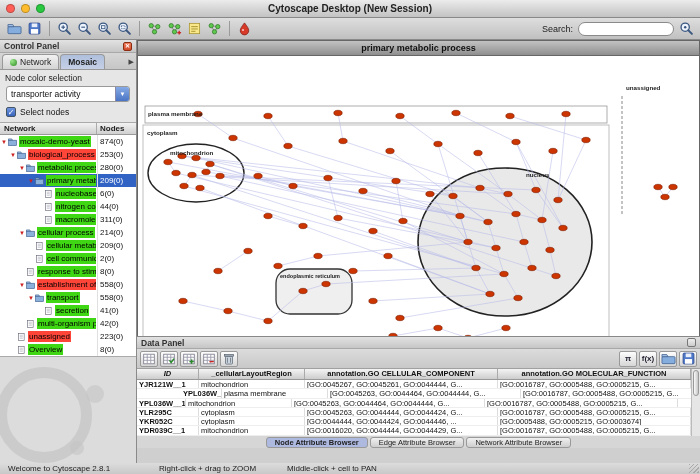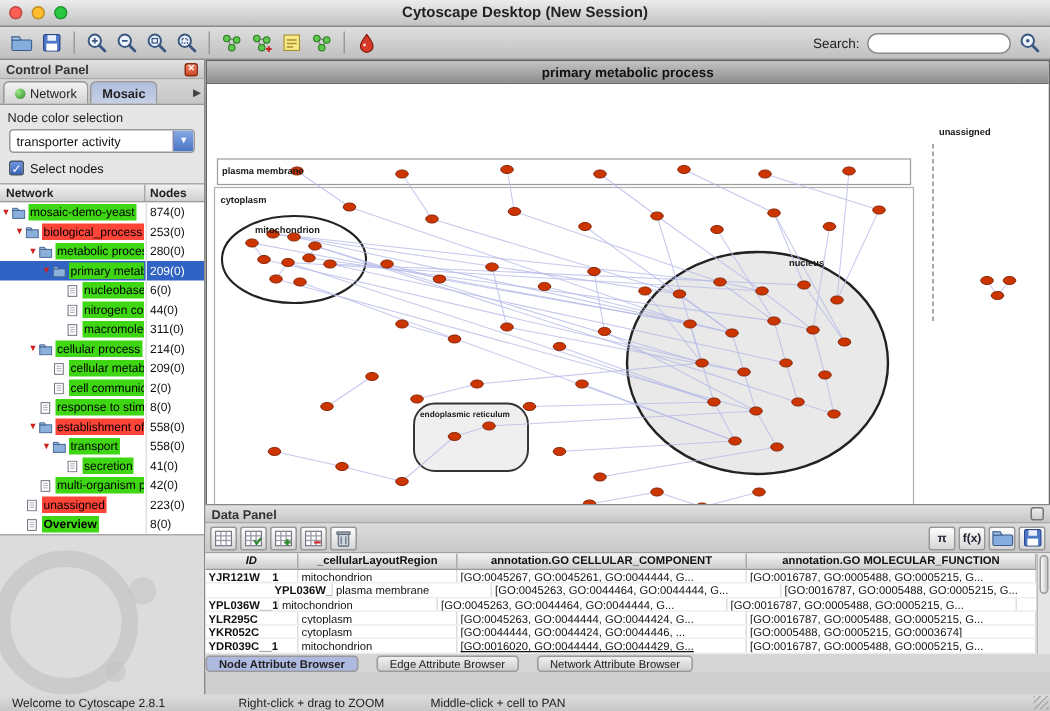--- a/index.html
+++ b/index.html
@@ -71,21 +71,21 @@
   .icon-btn{width:18px;height:16px;border:1px solid #999;border-radius:2px;background:linear-gradient(#fdfdfd,#d6d6d6);display:inline-flex;align-items:center;justify-content:center;font-size:8px;font-weight:bold;color:#223}
   .dp-spacer{flex:1}
   .dp-table{position:relative;height:67px;background:#fff;overflow:hidden}
   .dp-thead{display:flex;height:11px;background:linear-gradient(#f4f4f4,#cdcdcd);border-bottom:1px solid #999;font-size:7.5px;font-weight:bold;padding-right:9px}
   .dp-th{border-right:1px solid #aaa;overflow:hidden;text-align:center;line-height:10px;white-space:nowrap;flex:none}
   .dp-row{display:flex;height:9.3px;font-size:7.5px;line-height:9.3px;white-space:nowrap;border-bottom:1px solid #eee;padding-right:9px}
   .dp-td{border-right:1px solid #ddd;overflow:hidden;padding-left:2px;flex:none}
   .dp-td.idcol{font-weight:bold}
   .dp-scroll{position:absolute;right:0;top:0;bottom:0;width:9px;background:#e6e6e6;border-left:1px solid #bbb}
   .dp-thumb{margin:1px;height:26px;background:linear-gradient(90deg,#fafafa,#c6c6c6);border:1px solid #999;border-radius:4px}
-  .dp-tabs{height:12px;display:flex;gap:12px;align-items:center;background:#d6d6d6}
+  .dp-tabs{height:12px;display:flex;justify-content:center;gap:2px;align-items:center;background:#d6d6d6}
   .dp-tab{font-size:7.5px;padding:0 8px;height:11px;line-height:10px;border:1px solid #999;border-radius:3px;background:linear-gradient(#f0f0f0,#cecece);color:#222}
   .dp-tab.active{background:var(--acttab);font-weight:bold}
 
   
   .statusbar{position:absolute;left:0;top:463px;width:700px;height:11px;background:linear-gradient(#dcdcdc,#c8c8c8);font-size:8px;color:#222}
   .statusbar span{position:absolute;top:1px;white-space:nowrap}
   .st-welcome{left:8px}.st-zoom{left:159px}.st-pan{left:287px}
   .grip{position:absolute;right:1px;top:1px;width:10px;height:9px;background:repeating-linear-gradient(135deg,#aaa 0 1px,transparent 1px 3px)}
 </style>
 </head>
@@ -446,21 +446,21 @@
         <span class="indent" style="width: 9px;"></span>
         <span class="tri"></span>
         <span class="node-ico">
           <svg viewBox="0 0 10 9" width="9" height="8">
             <rect x="1.5" y="0.5" width="6.5" height="8" fill="#fff" stroke="#667" stroke-width="0.7"></rect>
             <line x1="3" y1="2.5" x2="6.5" y2="2.5" stroke="#99a" stroke-width="0.6"></line>
             <line x1="3" y1="4.2" x2="6.5" y2="4.2" stroke="#99a" stroke-width="0.6"></line>
             <line x1="3" y1="5.9" x2="6.5" y2="5.9" stroke="#99a" stroke-width="0.6"></line>
           </svg>
         </span>
-        <span class="chip" style="background: rgb(63, 215, 20); font-weight: bold;">Overview</span>
+        <span class="chip" style="background: rgb(63, 215, 20);">Overview</span>
         <span class="count">8(0)</span>
       </div>
     </div>
   <div class="cp-logo-area">
     <div class="logo-ring"></div>
     <div class="logo-dot" style="left:86px;top:28px"></div>
     <div class="logo-dot" style="left:70px;top:84px;width:14px;height:14px"></div>
   </div>
 </div>
 
@@ -749,21 +749,21 @@
         </div>
         <div class="dp-row">
           <span class="dp-td idcol" style="width: 62px;">YKR052C</span>
           <span class="dp-td" style="width: 106px;">cytoplasm</span>
           <span class="dp-td" style="width: 193px;">[GO:0044444, GO:0044424, GO:0044446, ...</span>
           <span class="dp-td" style="width: 193px;">[GO:0005488, GO:0005215, GO:0003674]</span>
         </div>
         <div class="dp-row">
           <span class="dp-td idcol" style="width: 62px;">YDR039C__1</span>
           <span class="dp-td" style="width: 106px;">mitochondrion</span>
-          <span class="dp-td" style="width: 193px; text-decoration: underline;">[GO:0016020, GO:0044444, GO:0044429, G...</span>
+          <span class="dp-td" style="width: 193px;">[GO:0016020, GO:0044444, GO:0044429, G...</span>
           <span class="dp-td" style="width: 193px;">[GO:0016787, GO:0005488, GO:0005215, G...</span>
         </div>
       </div>
     <div class="dp-scroll">
         <div class="dp-thumb"></div>
       </div>
   </div>
   <div class="dp-tabs">
       <span class="dp-tab active">Node Attribute Browser</span>
       <span class="dp-tab">Edge Attribute Browser</span>

